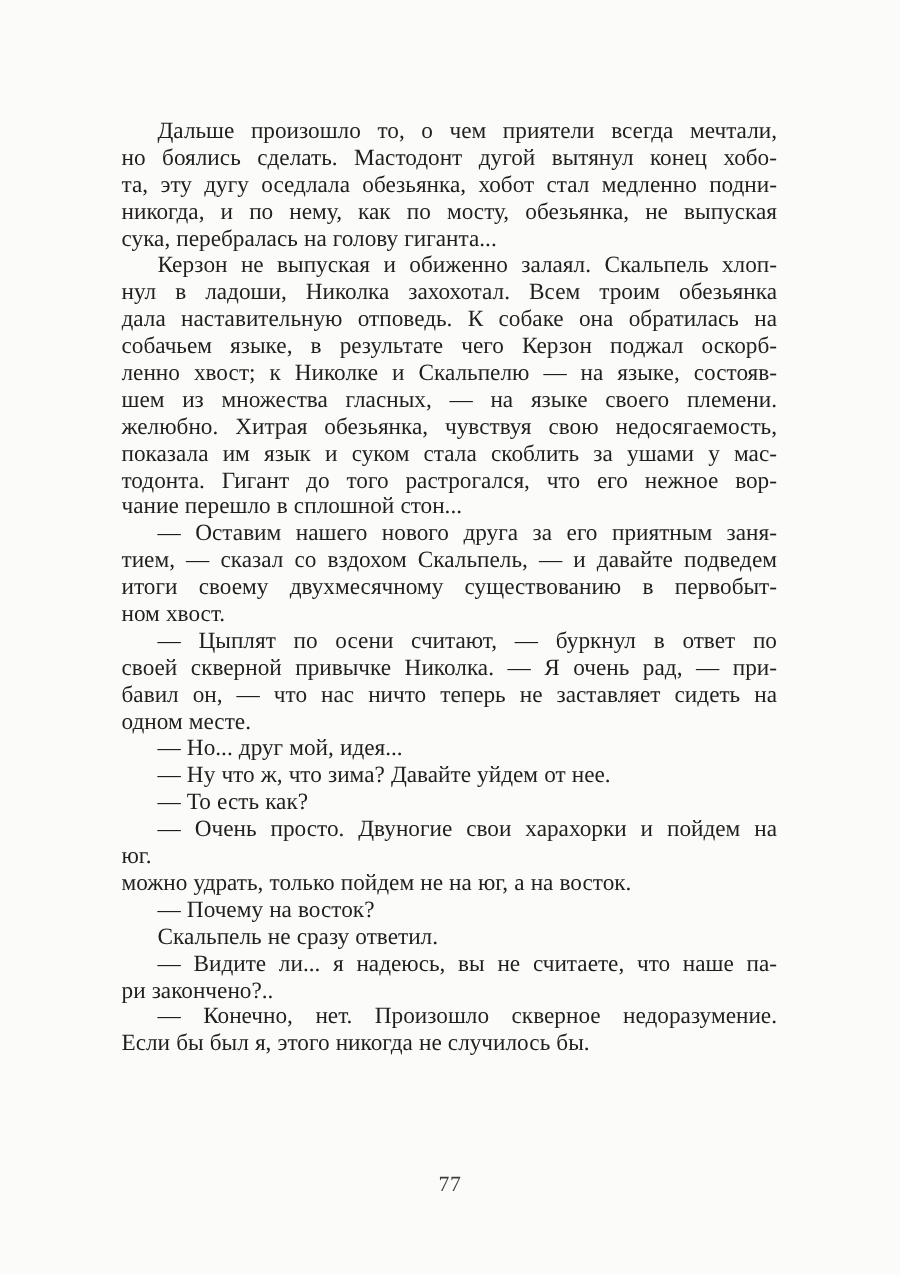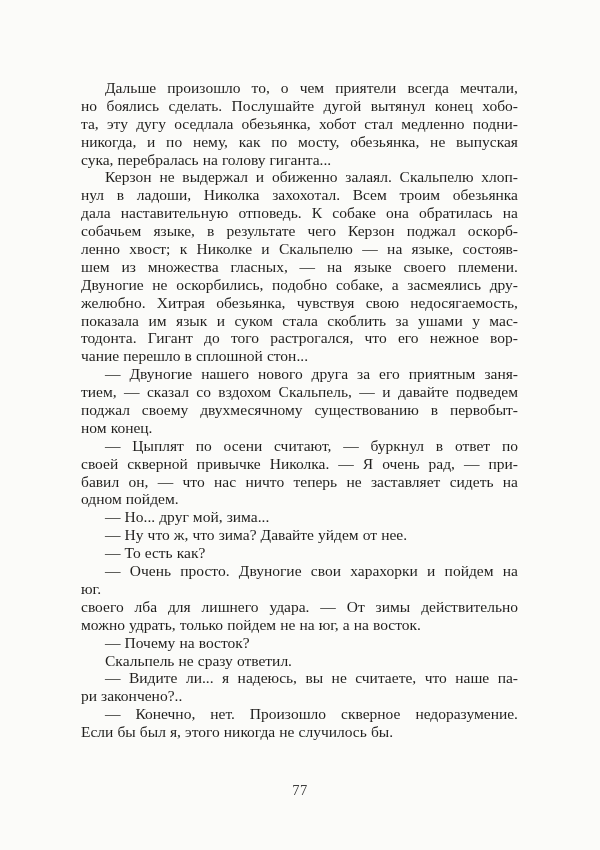--- a/index.html
+++ b/index.html
@@ -52,65 +52,63 @@
     color: var(--folio);
   }
 </style>
 </head>
 <body>
 
 <div class="book-page">
   <div class="text-block" id="text-block">
       <div class="paragraph">
         <div class="line first">Дальше произошло то, о чем приятели всегда мечтали,</div>
-        <div class="line">но боялись сделать. Послушайте дугой вытянул конец хобо-</div>
+        <div class="line">но боялись сделать. Мастодонт дугой вытянул конец хобо-</div>
         <div class="line">та, эту дугу оседлала обезьянка, хобот стал медленно подни-</div>
         <div class="line">никогда, и по нему, как по мосту, обезьянка, не выпуская</div>
         <div class="line last">сука, перебралась на голову гиганта...</div>
       </div>
       <div class="paragraph">
-        <div class="line first">Керзон не выдержал и обиженно залаял. Скальпелю хлоп-</div>
+        <div class="line first">Керзон не выпуская и обиженно залаял. Скальпель хлоп-</div>
         <div class="line">нул в ладоши, Николка захохотал. Всем троим обезьянка</div>
         <div class="line">дала наставительную отповедь. К собаке она обратилась на</div>
         <div class="line">собачьем языке, в результате чего Керзон поджал оскорб-</div>
         <div class="line">ленно хвост; к Николке и Скальпелю — на языке, состояв-</div>
         <div class="line">шем из множества гласных, — на языке своего племени.</div>
-        <div class="line">Двуногие не оскорбились, подобно собаке, а засмеялись дру-</div>
         <div class="line">желюбно. Хитрая обезьянка, чувствуя свою недосягаемость,</div>
         <div class="line">показала им язык и суком стала скоблить за ушами у мас-</div>
         <div class="line">тодонта. Гигант до того растрогался, что его нежное вор-</div>
         <div class="line last">чание перешло в сплошной стон...</div>
       </div>
       <div class="paragraph">
-        <div class="line first">— Двуногие нашего нового друга за его приятным заня-</div>
+        <div class="line first">— Оставим нашего нового друга за его приятным заня-</div>
         <div class="line">тием, — сказал со вздохом Скальпель, — и давайте подведем</div>
-        <div class="line">поджал своему двухмесячному существованию в первобыт-</div>
-        <div class="line last">ном конец.</div>
+        <div class="line">итоги своему двухмесячному существованию в первобыт-</div>
+        <div class="line last">ном хвост.</div>
       </div>
       <div class="paragraph">
         <div class="line first">— Цыплят по осени считают, — буркнул в ответ по</div>
         <div class="line">своей скверной привычке Николка. — Я очень рад, — при-</div>
         <div class="line">бавил он, — что нас ничто теперь не заставляет сидеть на</div>
-        <div class="line last">одном пойдем.</div>
+        <div class="line last">одном месте.</div>
       </div>
       <div class="paragraph">
-        <div class="line first last">— Но... друг мой, зима...</div>
+        <div class="line first last">— Но... друг мой, идея...</div>
       </div>
       <div class="paragraph">
         <div class="line first last">— Ну что ж, что зима? Давайте уйдем от нее.</div>
       </div>
       <div class="paragraph">
         <div class="line first last">— То есть как?</div>
       </div>
       <div class="paragraph">
         <div class="line first">— Очень просто. Двуногие свои харахорки и пойдем на</div>
         <div class="line last">юг.</div>
       </div>
       <div class="paragraph">
-        <div class="line">своего лба для лишнего удара. — От зимы действительно</div>
         <div class="line last">можно удрать, только пойдем не на юг, а на восток.</div>
       </div>
       <div class="paragraph">
         <div class="line first last">— Почему на восток?</div>
       </div>
       <div class="paragraph">
         <div class="line first last">Скальпель не сразу ответил.</div>
       </div>
       <div class="paragraph">
         <div class="line first">— Видите ли... я надеюсь, вы не считаете, что наше па-</div>

